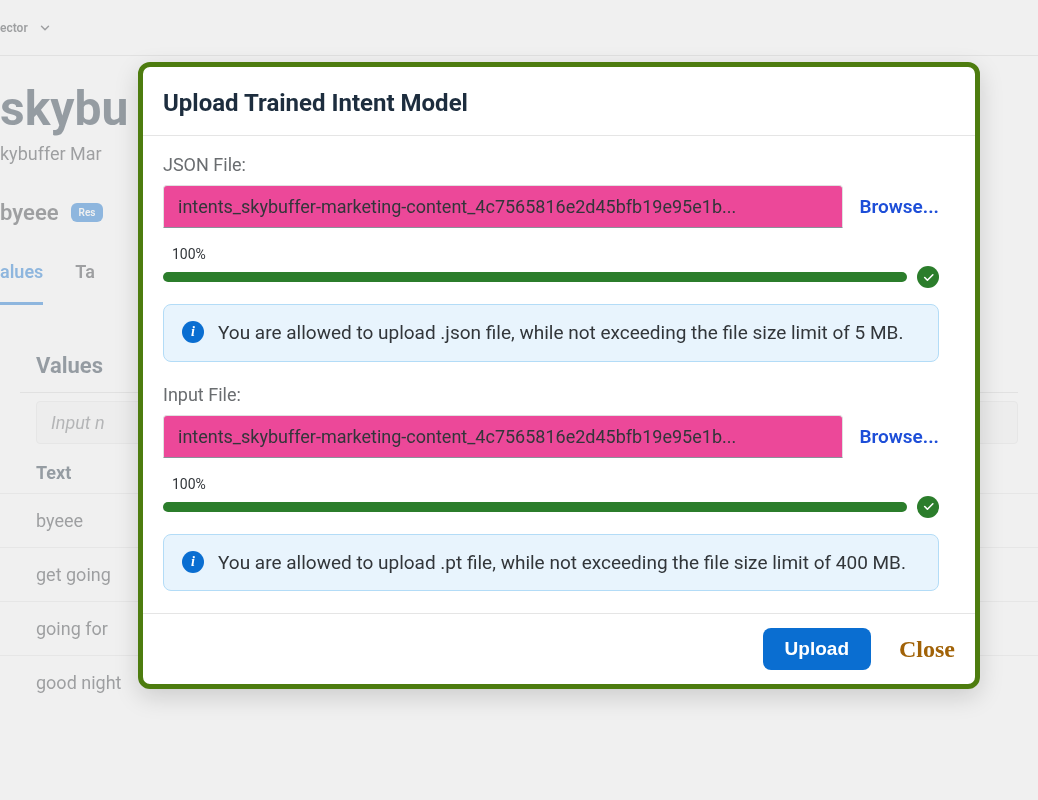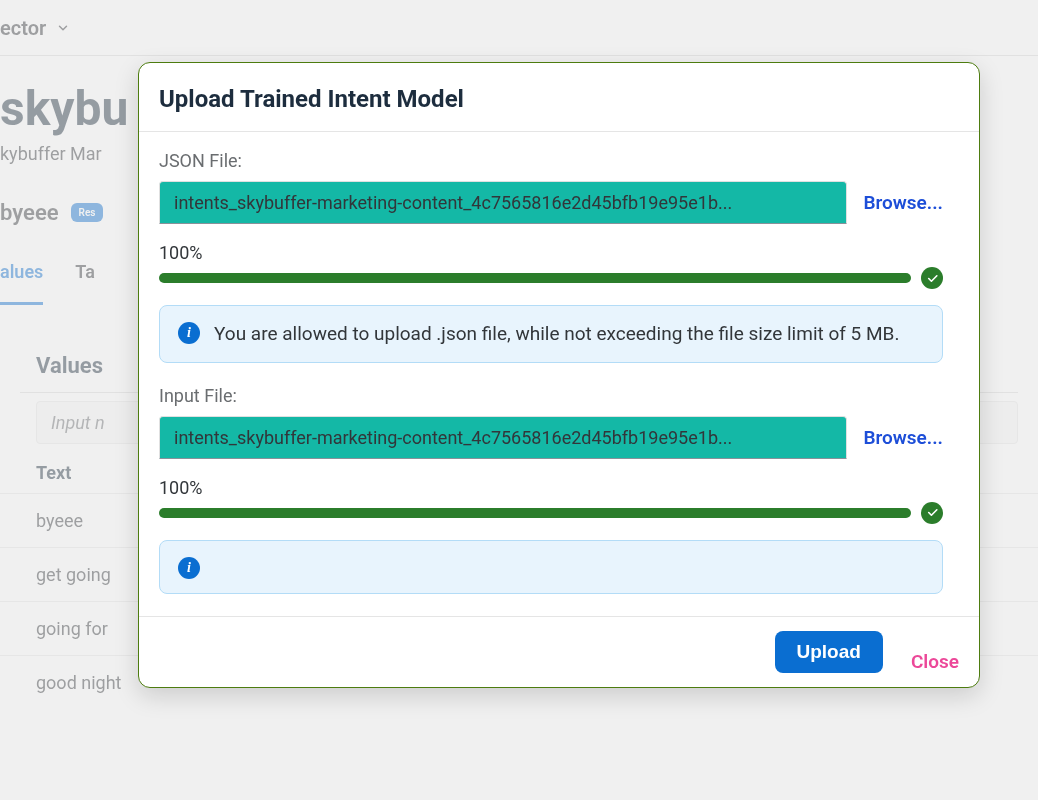--- a/index.html
+++ b/index.html
@@ -21,21 +21,21 @@
     border-bottom: 1px solid #d9d9d9;
     padding: 8px 0 8px 0;
     height: 56px;
     display:flex;
     align-items:center;
   }
   .bg-selector {
     display:flex;
     align-items:center;
     gap:10px;
-    font-size:20px;
+    font-size:12px;
     font-weight:600;
     color:#32363a;
     padding-left:0;
   }
   .bg-selector .chev { width:14px;height:14px; }
   .bg-title {
     font-size:48px;
     font-weight:700;
     color:#1d2d3e;
     padding-top:24px;
@@ -111,21 +111,21 @@
     inset:0;
     background:rgba(230,230,230,0.6);
   }
   
   .modal {
     position:absolute;
     left:138px;
     top:62px;
     width:842px;
     background:#fff;
-    border:1px solid #4d7c0f;
+    border:5px solid #4d7c0f;
     border-radius:12px;
     box-shadow:0 8px 24px rgba(0,0,0,0.15);
     display:flex;
     flex-direction:column;
   }
   .modal-header {
     padding:22px 20px 18px 20px;
     border-bottom:1px solid #e5e5e5;
   }
   .modal-title {
@@ -142,41 +142,42 @@
     margin-bottom:10px;
   }
   .file-row {
     display:flex;
     align-items:center;
     gap:16px;
     margin-bottom:18px;
   }
   .file-name {
     flex:1;
-    background:#14b8a6;
+    background:#ec4899;
     border:1px solid #e0e0e0;
     border-bottom:1px solid #89919a;
     border-radius:4px 4px 0 0;
     padding:10px 14px;
     font-size:18px;
     color:#32363a;
     white-space:nowrap;
     overflow:hidden;
     text-overflow:ellipsis;
   }
   .browse-link {
     color:#1d4ed8;
     font-size:19px;
     font-weight:600;
     cursor:pointer;
   }
   .progress-label {
-    font-size:18px;
+    font-size:14px;
     color:#32363a;
     margin-bottom:4px;
+    margin-left:9px;
   }
   .progress-row {
     display:flex;
     align-items:center;
     gap:10px;
     margin-bottom:16px;
   }
   .progress-bar {
     flex:1;
     height:10px;
@@ -218,37 +219,38 @@
     font-size:19px;
     color:#32363a;
     line-height:1.45;
   }
   .modal-footer {
     border-top:1px solid #e5e5e5;
     padding:14px 20px;
     display:flex;
     justify-content:flex-end;
     gap:28px;
-    align-items:flex-end;
+    align-items:center;
   }
   .btn-primary {
     background:#0a6ed1;
     color:#fff;
     border:none;
     border-radius:8px;
     padding:10px 22px;
     font-size:19px;
     font-weight:600;
     cursor:pointer;
   }
   .btn-link {
-    color:#ec4899;
-    font-size:19px;
+    color:#a16207;
+    font-size:24px;
     font-weight:600;
     cursor:pointer;
+    font-family:Liberation Serif, serif;
   }
 </style>
 </head>
 <body>
 
 <div class="bg-page">
   <div class="bg-top">
     <div class="bg-selector">
       <span>ector</span>
       <svg class="chev" viewBox="0 0 24 24">
@@ -316,20 +318,21 @@
       <div class="check-icon">
         <svg viewBox="0 0 24 24">
             <path d="M5 12l5 5L20 7" fill="none" stroke="#fff" stroke-width="3" stroke-linecap="round" stroke-linejoin="round"></path>
           </svg>
       </div>
     </div>
     <div class="info-box" style="margin-bottom:8px">
       <div class="info-icon">
           <span>i</span>
         </div>
+      <div class="info-text">You are allowed to upload .pt file, while not exceeding the file size limit of 400 MB.</div>
     </div>
 
   </div>
   <div class="modal-footer">
     <button class="btn-primary">Upload</button>
     <span class="btn-link">Close</span>
   </div>
 </div>
 
 </body></html>

